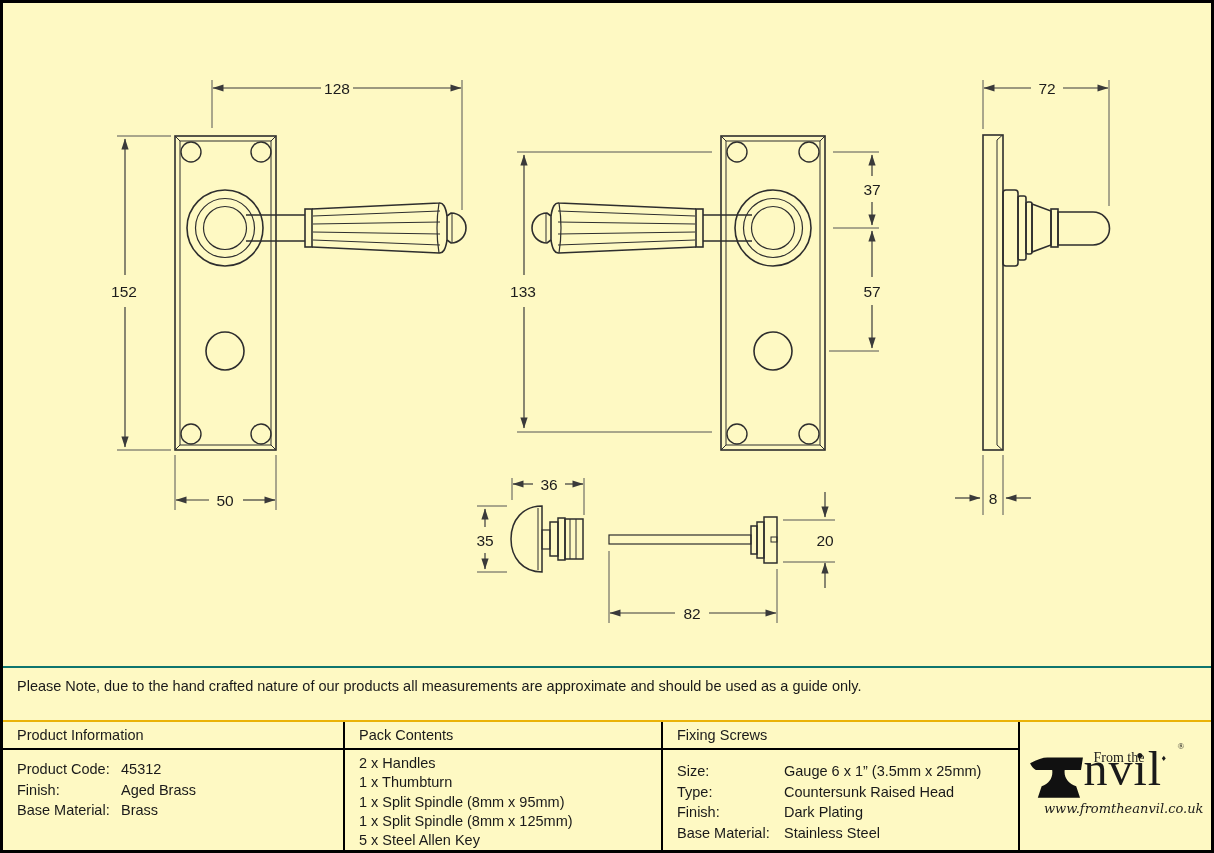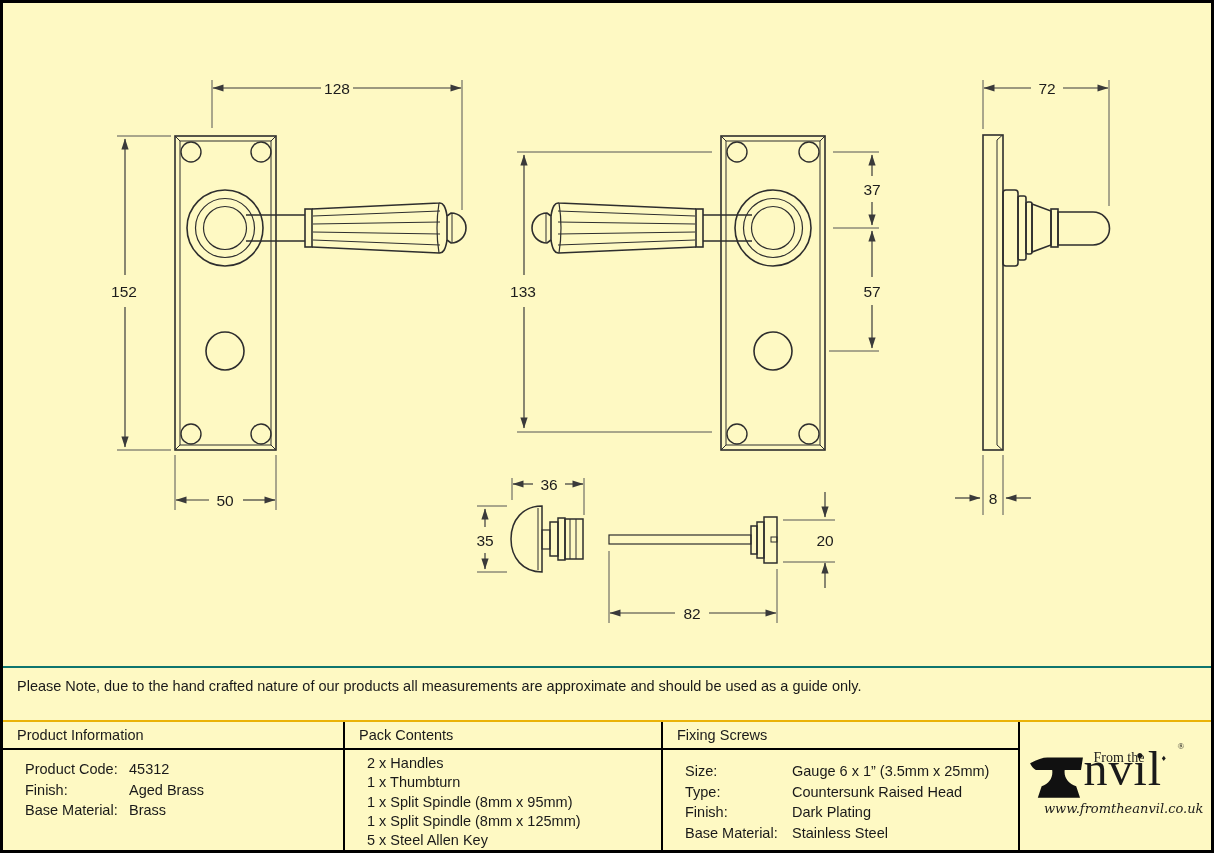--- a/index.html
+++ b/index.html
@@ -13,21 +13,21 @@
   
   .spec-table{position:absolute;left:0;right:0;top:701px;bottom:0;border-top:2px solid #eab308;
               display:flex;box-sizing:border-box;margin-top:16px;}
   .col{box-sizing:border-box;height:100%;}
   .col.c1{width:342px;border-right:2px solid #000;}
   .col.c2{width:318px;border-right:2px solid #000;}
   .col.c3{width:357px;border-right:2px solid #000;}
   .col.c4{flex:1;position:relative;}
   .col-header{height:28px;border-bottom:2px solid #000;display:flex;align-items:center;
               padding-left:14px;font-size:14.5px;box-sizing:border-box;}
-  .col-body{padding-left:22px;font-size:14.5px;}
+  .col-body{padding-left:14px;font-size:14.5px;}
   .c1 .col-body{padding-top:9px;}
   .kv{display:flex;line-height:20.6px;}
   .kv .k{flex:0 0 104px;}
   .c3 .kv .k{flex:0 0 107px;}
   .c2 .col-body{padding-top:4px;line-height:19.3px;}
   .c3 .col-body{padding-top:11px;}
   .c2 .col-body div{white-space:nowrap;}
   
   .logo{position:absolute;left:50%;top:50%;transform:translate(-50%,-54%);width:176px;height:84px;}
   .logo .from-the{position:absolute;left:66px;top:9px;font-family:"Liberation Serif",serif;font-size:14px;}

